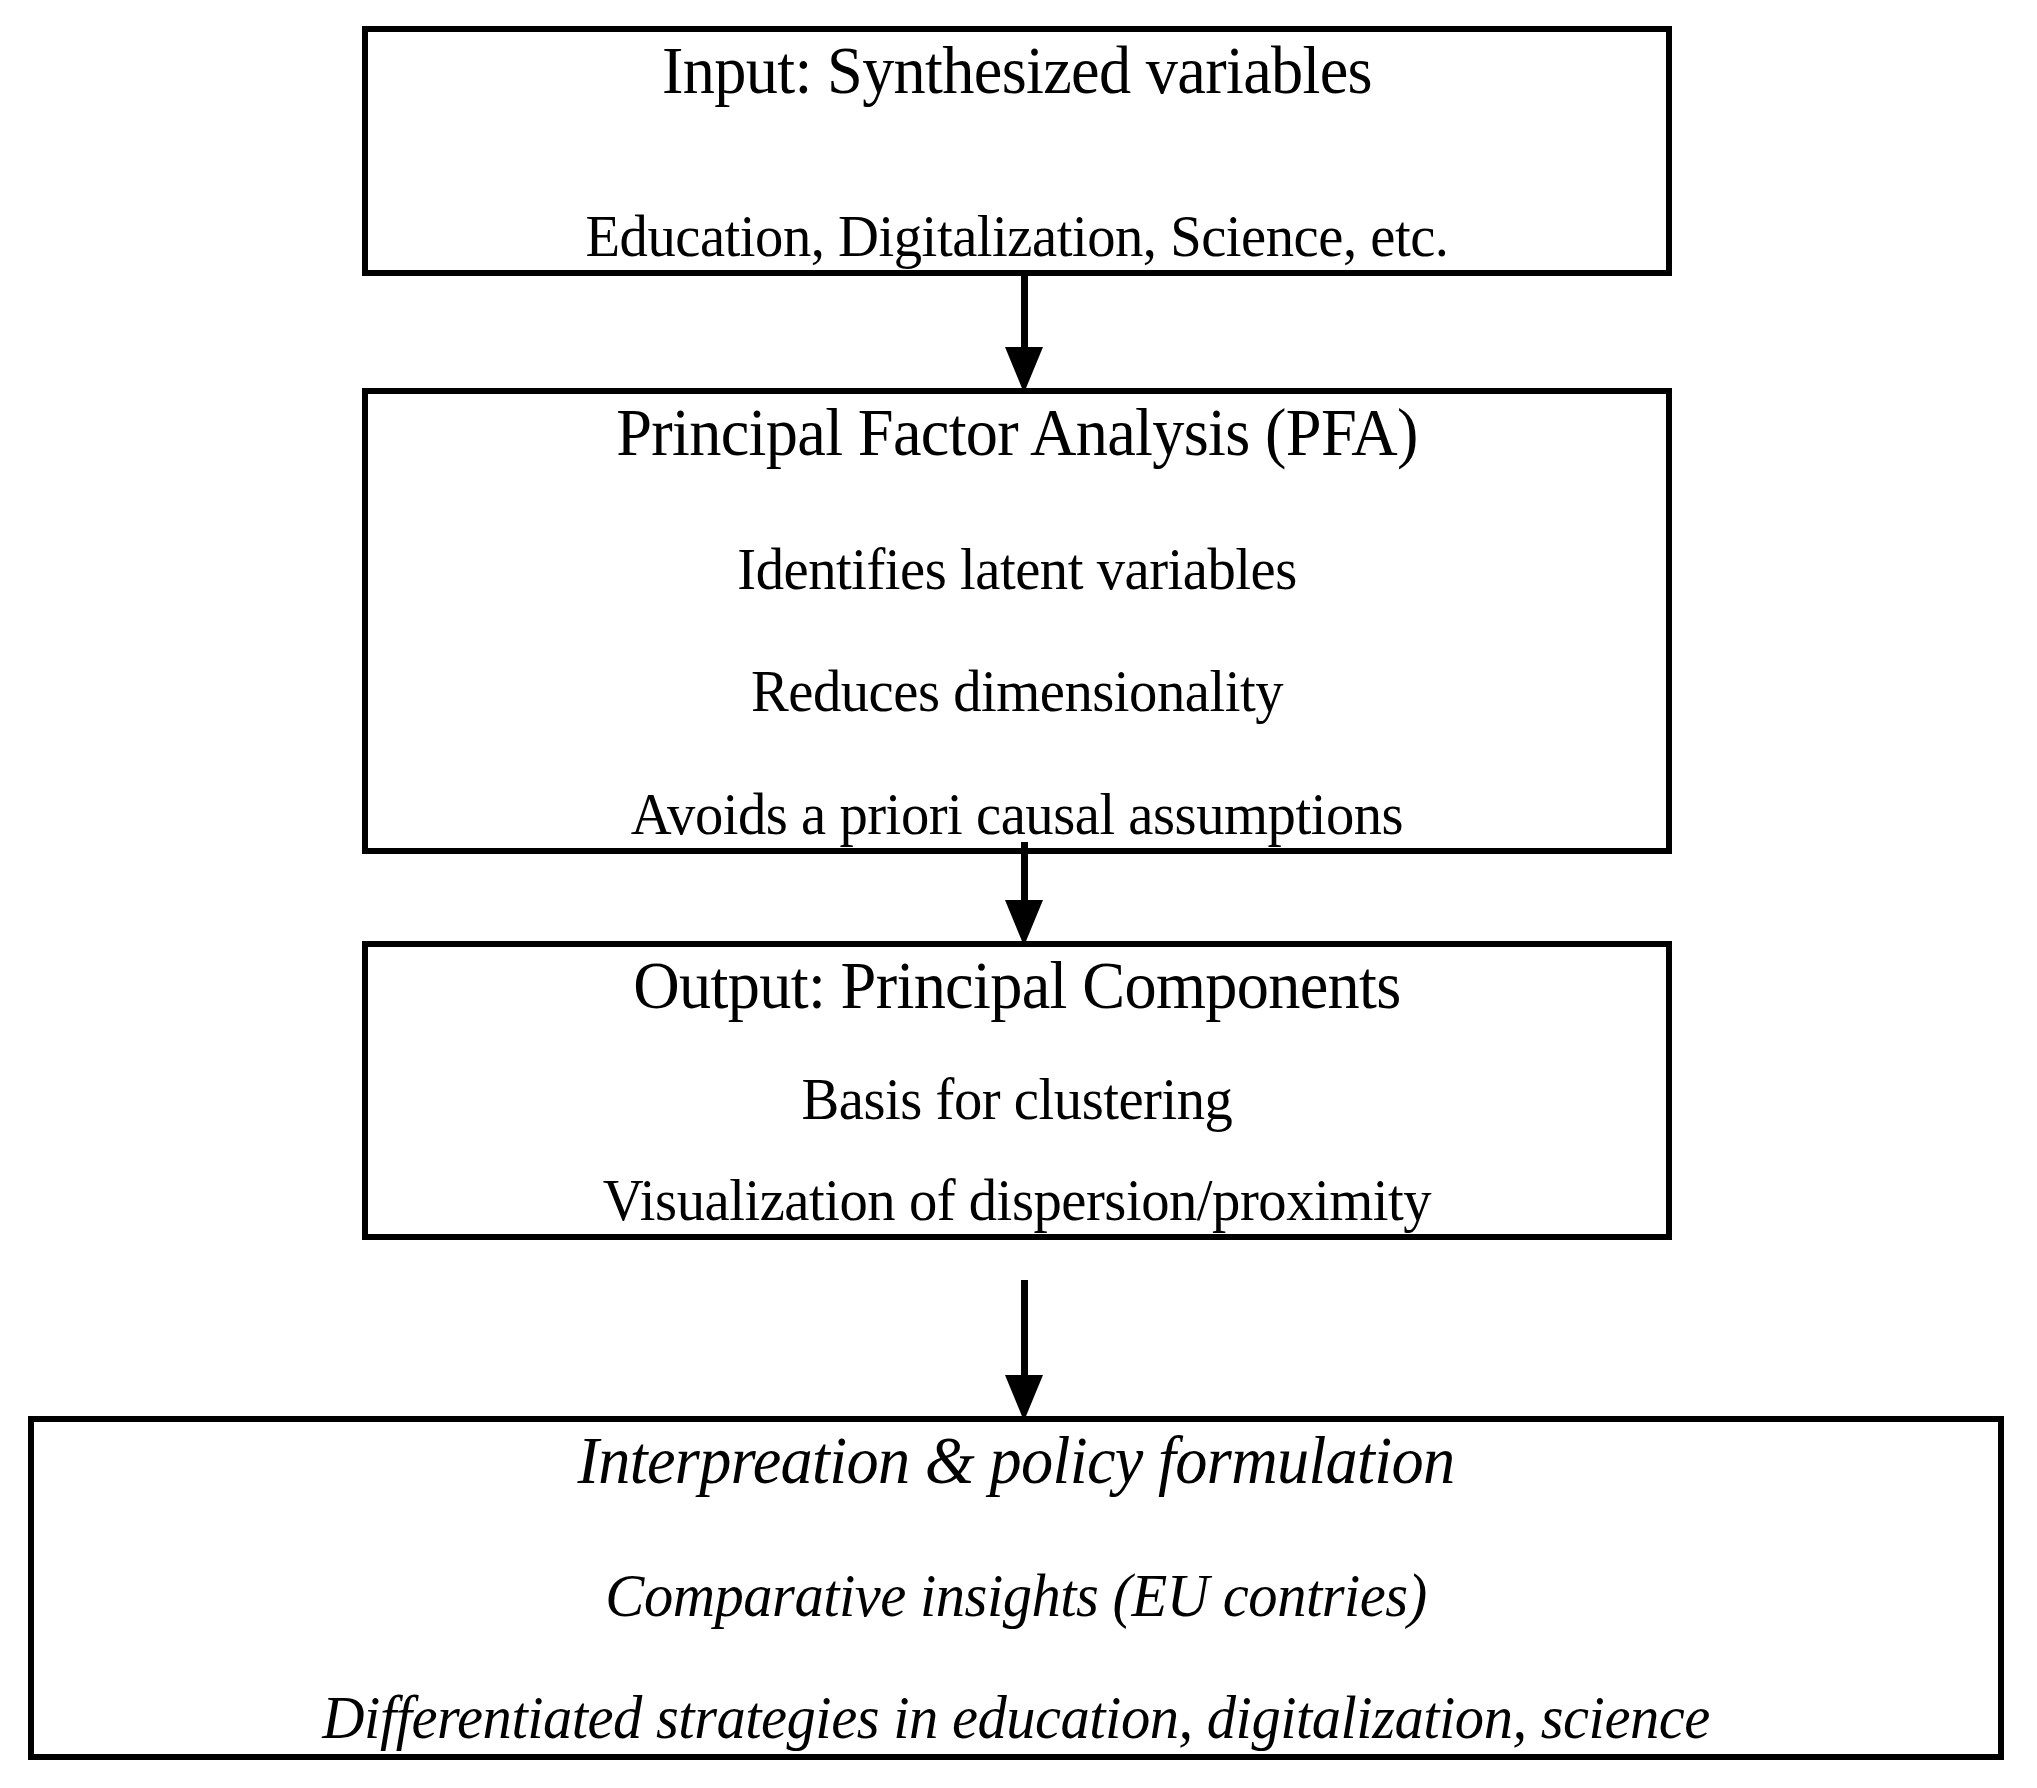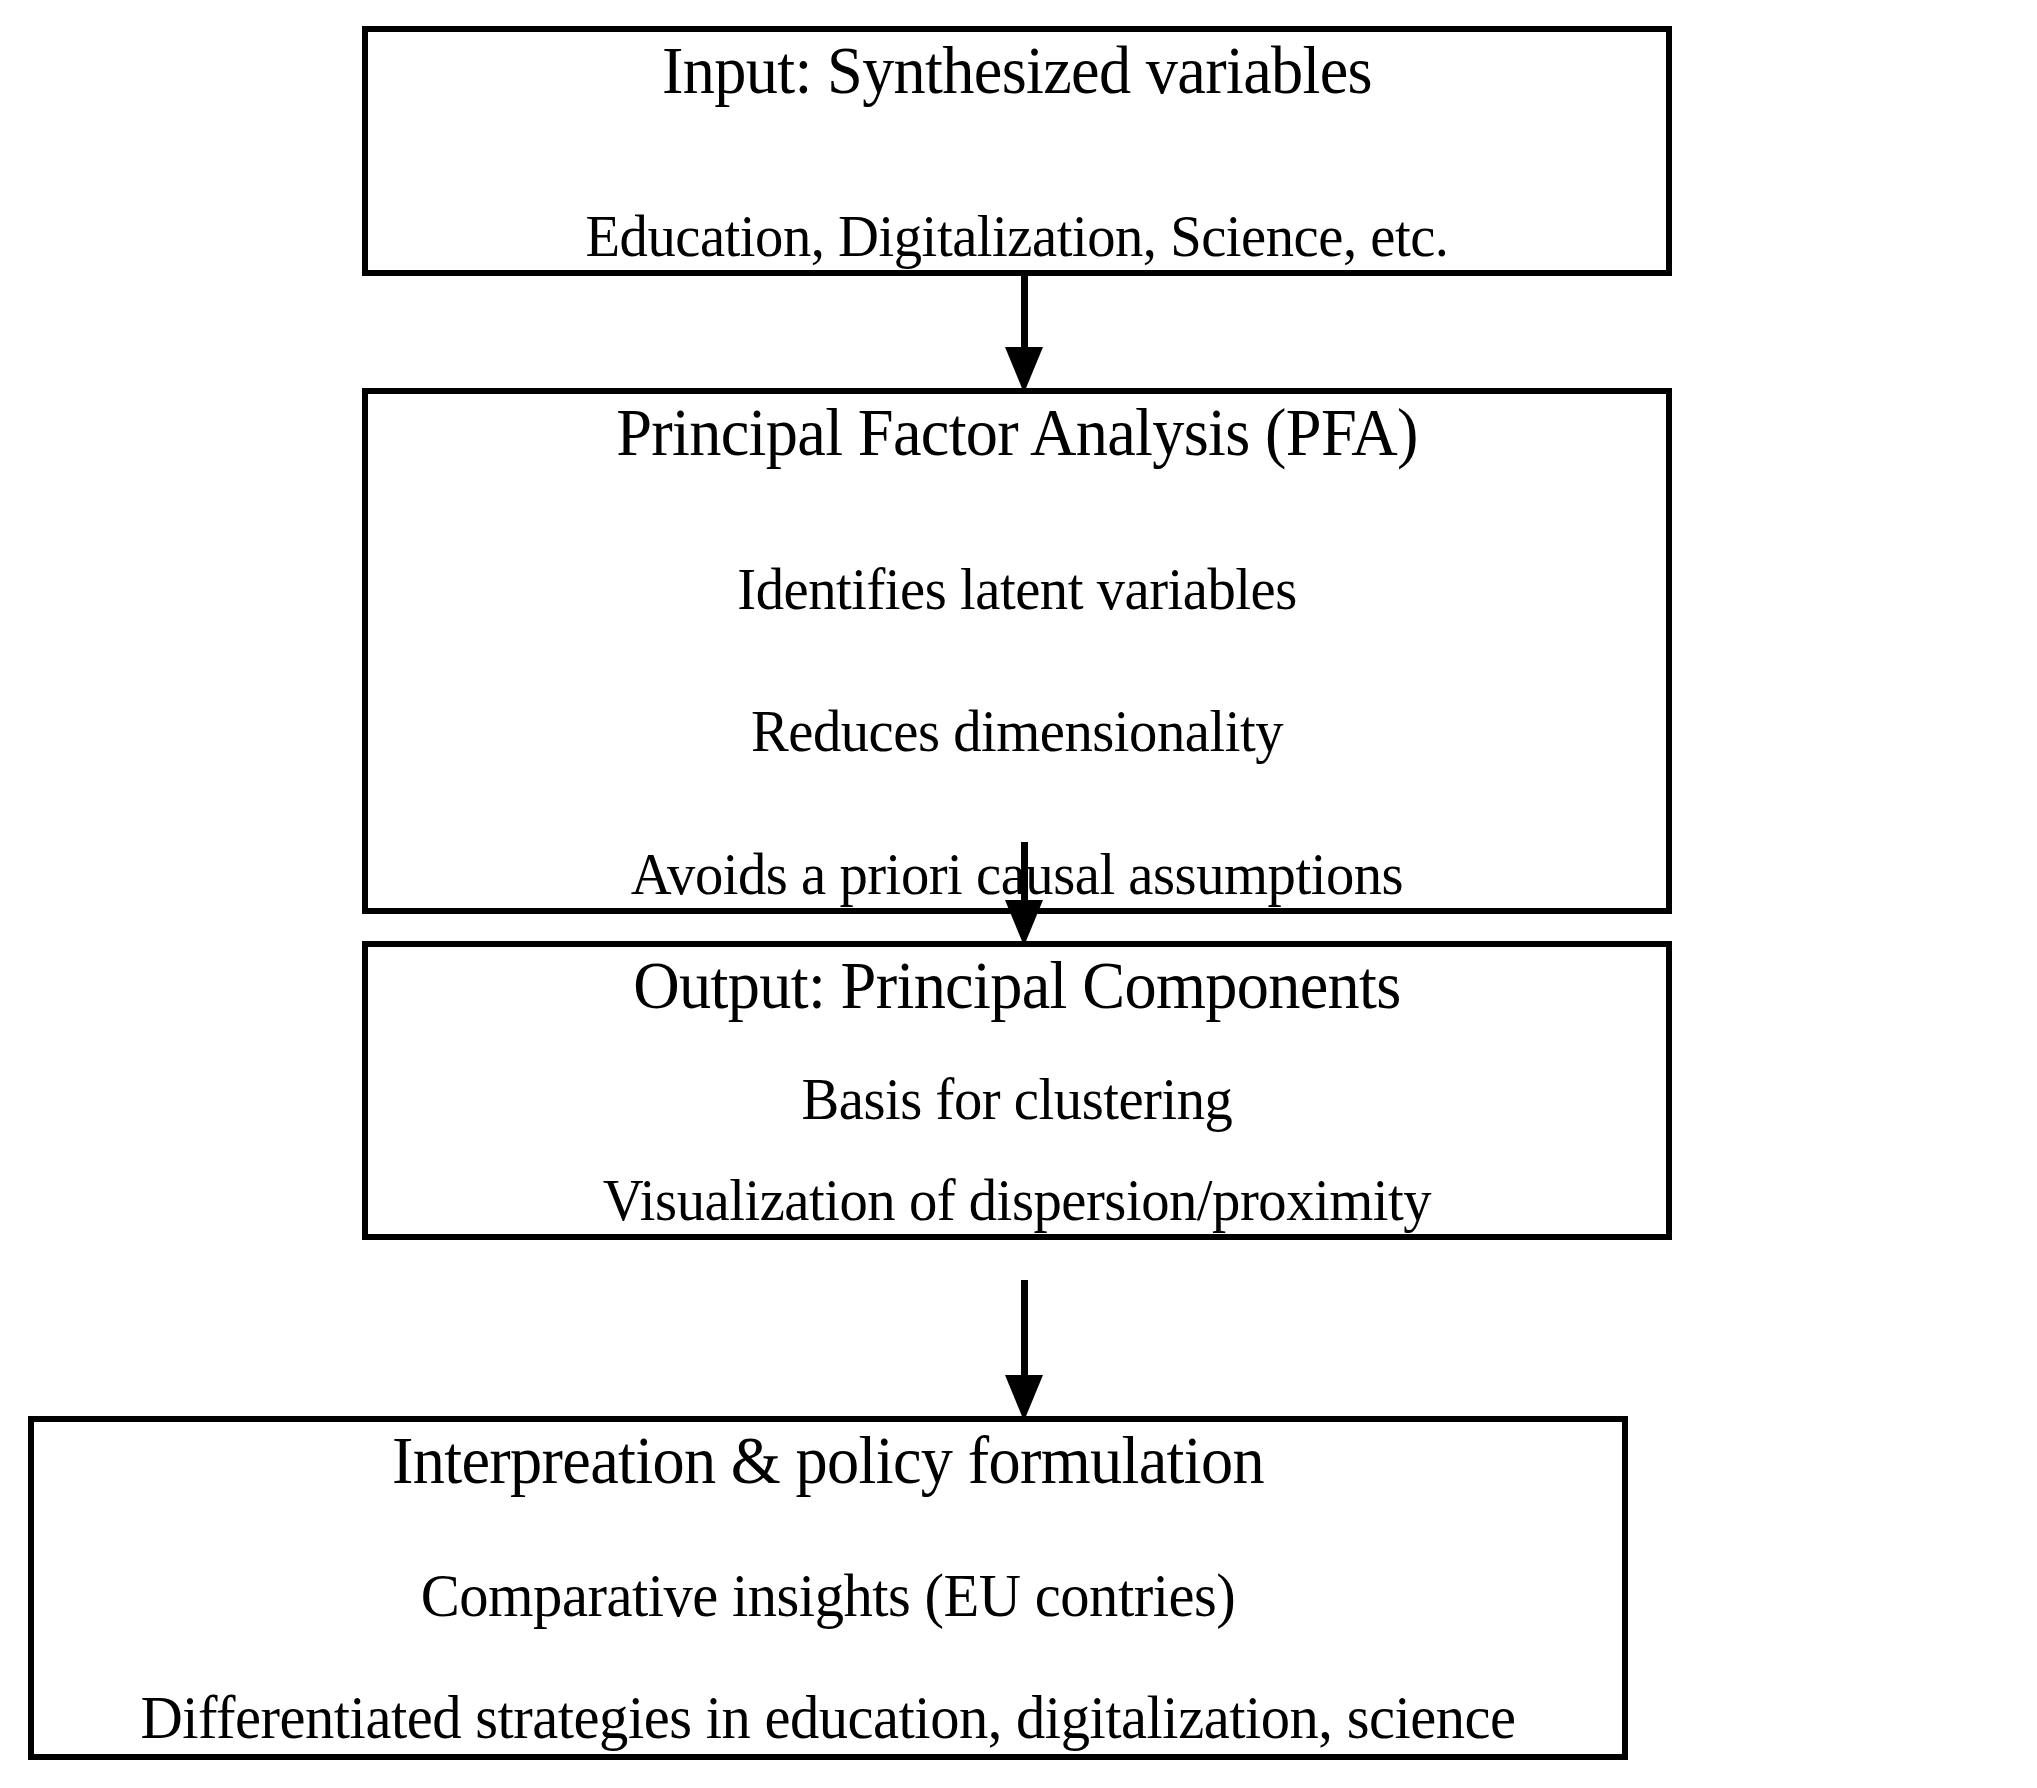--- a/index.html
+++ b/index.html
@@ -59,33 +59,33 @@
 
   
   #node-input {
     left: 362px;  top: 26px;
     width: 1310px; height: 250px;
   }
   #node-input .line.head { margin-bottom: 5.6px; }
 
   #node-pfa {
     left: 362px;  top: 388px;
-    width: 1310px; height: 526px;
+    width: 1310px; height: 466px;
   }
   #node-pfa .line.head { margin-bottom: 9.3px; }
 
   #node-output {
     left: 362px;  top: 941px;
     width: 1310px; height: 299px;
   }
   #node-output .line.head { margin-bottom: 7.4px; }
 
   #node-interpretation {
     left: 28px;  top: 1416px;
-    width: 1600px; height: 344px;
+    width: 1976px; height: 344px; font-style: italic;
   }
   #node-interpretation .line.head { margin-bottom: 9.3px; }
   #node-interpretation .line.sub  { font-size: 61px; }
 
   
   .arrow {
     position: absolute;
     left: 1005px;        
     width: 39px;
   }

